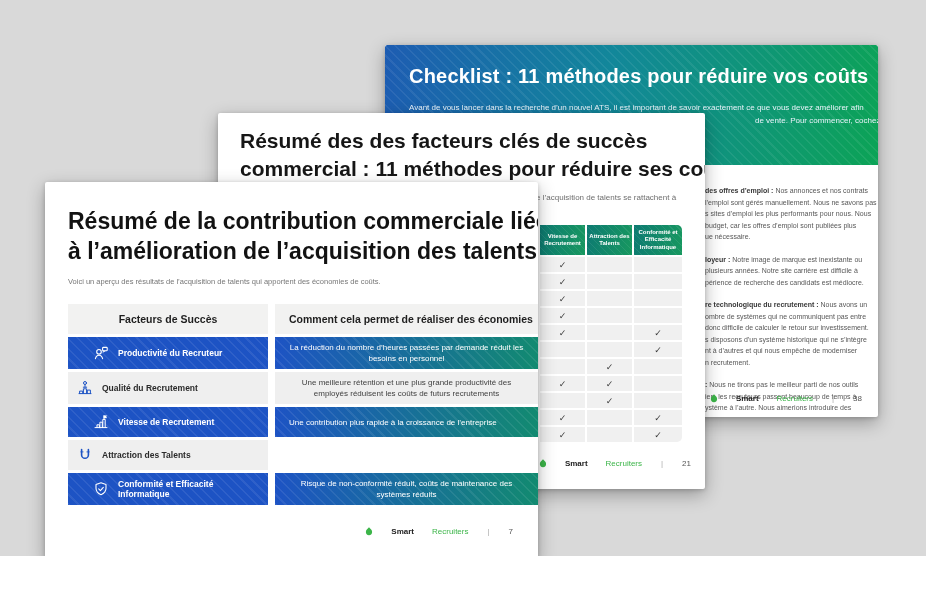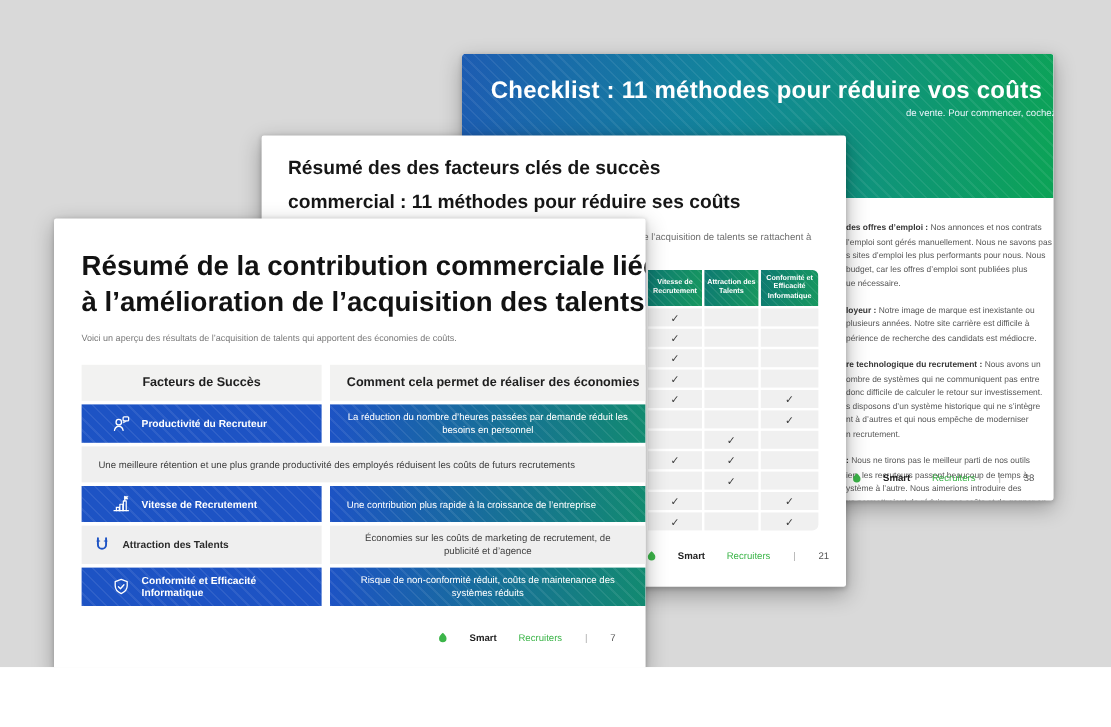--- a/index.html
+++ b/index.html
@@ -28,21 +28,21 @@
   .pfoot .lg{width:8px;height:9px;display:inline-block;}
   .pfoot .b{font-weight:bold;color:#222;}
   .pfoot .g{color:#3cb549;}
   .pfoot .sep{color:#aaa;margin:0 1px;}
   .pfoot .num{color:#555;}
   .foot-right{right:16px;bottom:14px;}
   .foot-mid{right:14px;top:346px;}
   .foot-front{right:25px;top:345px;}
 
   
-  .m-title{position:absolute;left:22px;top:14px;margin:0;font-size:16px;line-height:28px;font-weight:bold;color:#161616;white-space:nowrap;}
+  .m-title{position:absolute;left:22px;top:14px;margin:0;font-size:21px;line-height:28px;font-weight:bold;color:#161616;white-space:nowrap;}
   .m-sub{position:absolute;left:318px;top:80px;font-size:8px;color:#6e6e6e;white-space:nowrap;}
   .m-table{position:absolute;left:314px;top:112px;}
   .m-head{display:flex;gap:2px;}
   .m-h{width:45px;height:30px;box-sizing:border-box;padding:3px 2px;display:flex;align-items:center;justify-content:center;
        text-align:center;font-size:6px;line-height:7.5px;font-weight:bold;color:#fff;
        background-image:repeating-linear-gradient(45deg,rgba(255,255,255,.08) 0 1px,rgba(255,255,255,0) 1px 5px),
                         linear-gradient(100deg,#0d7a72,#17985f);}
   .m-h:last-child{width:48px;border-top-right-radius:5px;}
   .m-h-sliver{width:6px;height:30px;
        background-image:repeating-linear-gradient(45deg,rgba(255,255,255,.08) 0 1px,rgba(255,255,255,0) 1px 5px),
@@ -82,20 +82,21 @@
   .f-row.s-light .f-benefit{background:#efefef;color:#3f3f3f;}
 </style>
 </head>
 <body>
 
 <div class="stage">
 
   <section class="page page-right">
     <header class="cl-header">
       <h1 class="cl-title">Checklist : 11 méthodes pour réduire vos coûts</h1>
+      <p class="cl-intro">Avant de vous lancer dans la recherche d’un nouvel ATS, il est important de savoir exactement ce que vous devez améliorer afin</p>
       <p class="cl-intro2">de vente. Pour commencer, cochez les</p>
     </header>
     <div class="cl-col" id="cl-paragraphs">
         <div class="cl-para">
           <div><b>des offres d’emploi :</b> Nos annonces et nos contrats</div>
           <div>l’emploi sont gérés manuellement. Nous ne savons pas</div>
           <div>s sites d’emploi les plus performants pour nous. Nous</div>
           <div>budget, car les offres d’emploi sont publiées plus</div>
           <div>ue nécessaire.</div>
         </div>
@@ -244,20 +245,31 @@
                 </svg>
               </span>
       <span class="f-factor-label">Productivité du Recruteur</span>
     </div>
     <div class="f-benefit">
       <span class="f-benefit-text">La réduction du nombre d’heures passées par demande réduit les besoins en personnel</span>
     </div>
   </div>
 
   <div class="f-row s-light">
+    <div class="f-factor">
+      <span class="f-icon">
+                <svg viewBox="0 0 16 16" fill="none" stroke="currentColor" stroke-width="1">
+                  <circle cx="8" cy="3" r="1.5"></circle>
+                  <path d="M6.3 7.2h3.4M8 4.8v2.4"></path>
+                  <path d="M2.6 13.4v-2.3h3.1v2.3M6.4 13.4V8.8h3.2v4.6M10.3 13.4v-3.3h3.1v3.3"></path>
+                  <path d="M2 13.6h12"></path>
+                </svg>
+              </span>
+      <span class="f-factor-label">Qualité du Recrutement</span>
+    </div>
     <div class="f-benefit">
       <span class="f-benefit-text">Une meilleure rétention et une plus grande productivité des employés réduisent les coûts de futurs recrutements</span>
     </div>
   </div>
 
   <div class="f-row s-blue">
     <div class="f-factor">
       <span class="f-icon">
                 <svg viewBox="0 0 16 16" fill="none" stroke="currentColor" stroke-width="1">
                   <path d="M2 13.6h12"></path>
@@ -275,23 +287,20 @@
 
   <div class="f-row s-light">
     <div class="f-factor">
       <span class="f-icon">
                 <svg viewBox="0 0 16 16" fill="none" stroke="currentColor" stroke-width="1.6">
                   <path d="M4.6 2.6v5.3a3.4 3.4 0 0 0 6.8 0V2.6"></path>
                   <path d="M3.8 4.9h2.3M9.9 4.9h2.3" stroke-width=".9"></path>
                 </svg>
               </span>
       <span class="f-factor-label">Attraction des Talents</span>
-    </div>
-    <div class="f-benefit">
-      <span class="f-benefit-text">Économies sur les coûts de marketing de recrutement, de publicité et d’agence</span>
     </div>
   </div>
 
   <div class="f-row s-blue">
     <div class="f-factor">
       <span class="f-icon">
                 <svg viewBox="0 0 16 16" fill="none" stroke="currentColor" stroke-width="1.1">
                   <path d="M8 1.8l5 1.8v3.6c0 3.2-2 5.2-5 6.5-3-1.3-5-3.3-5-6.5V3.6z"></path>
                   <path d="M5.7 7.9l1.7 1.7 2.9-3.3"></path>
                 </svg>

